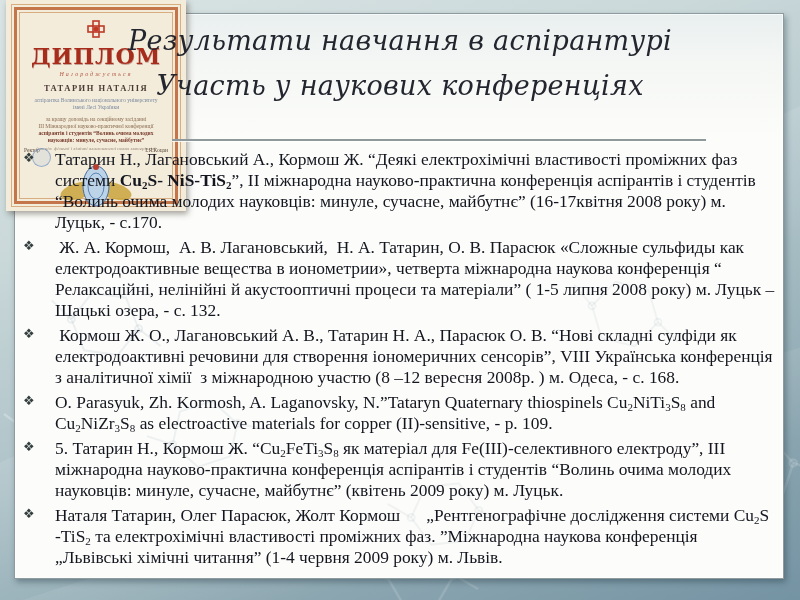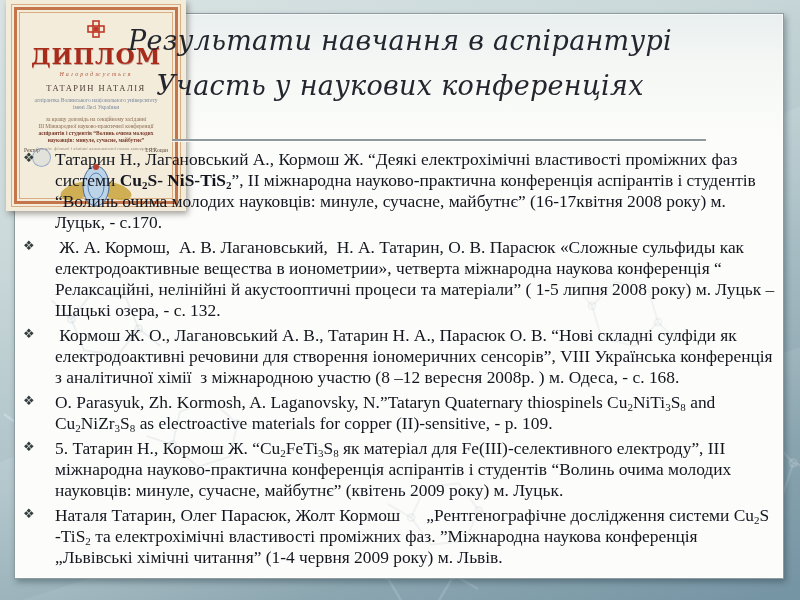--- a/index.html
+++ b/index.html
@@ -50,21 +50,21 @@
     background:#f3ecda; box-shadow:2px 3px 6px rgba(60,50,40,0.45); }
   .dframe-a { position:absolute; top:4px; bottom:4px; left:5px; right:5px; border:1px solid #d9ad82; }
   .dframe-b { position:absolute; top:7px; bottom:7px; left:8px; right:8px; border:3px solid #c4764a; }
   .dframe-c { position:absolute; top:12px; bottom:12px; left:13px; right:13px; border:1px solid #d9ad82; }
   .dcontent { position:absolute; top:14px; bottom:14px; left:15px; right:15px; text-align:center;
     font-family:"Liberation Serif", serif; overflow:hidden; }
   .demblem { margin:5px auto 1px; width:20px; height:20px; }
   .dtitle { font-family:"DejaVu Serif", serif; font-weight:bold; font-size:22px; line-height:24px;
     color:#a82c1c; letter-spacing:1px; text-shadow:0.5px 0.5px 0 rgba(120,30,20,0.35); }
   .dsub { font-size:6px; font-style:italic; color:#b05a43; letter-spacing:2px; margin-top:3px; }
-  .dname { font-size:8.5px; font-weight:normal; color:#4a3a33; letter-spacing:1.5px; margin-top:6px; }
+  .dname { font-size:8.5px; font-weight:bold; color:#4a3a33; letter-spacing:1.5px; margin-top:6px; }
   .daff { font-size:5.5px; color:#7a88a0; line-height:7px; margin-top:4px; }
   .dreason { font-size:5.5px; color:#8a6a50; line-height:7px; margin-top:5px; }
   .dreason .strong-line { font-weight:bold; color:#7a3c2e; }
   .dsection { font-size:5px; font-style:italic; color:#9a8a7a; margin-top:2px; }
   .dfooter { position:absolute; left:18px; right:18px; bottom:58px; display:flex;
     justify-content:space-between; font-size:5.5px; color:#5a4a3e; }
   .dstamp { position:absolute; left:26px; bottom:44px; width:17px; height:17px; border-radius:50%;
     border:1px solid rgba(90,130,190,0.55); background:rgba(150,180,220,0.18); }
   .dseal { position:absolute; left:50%; bottom:3px; transform:translateX(-50%); }
 </style>

